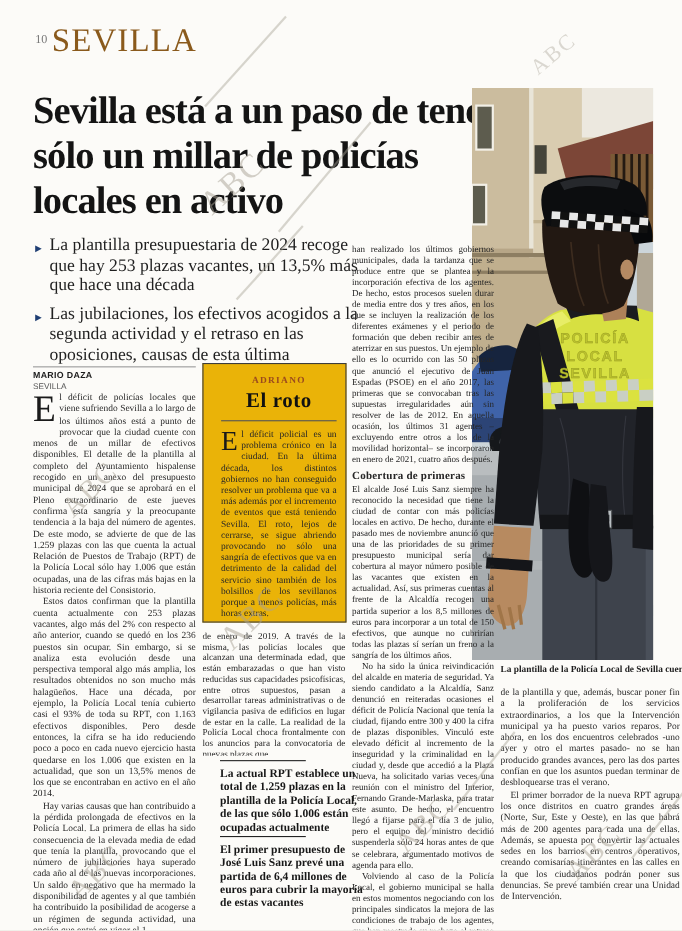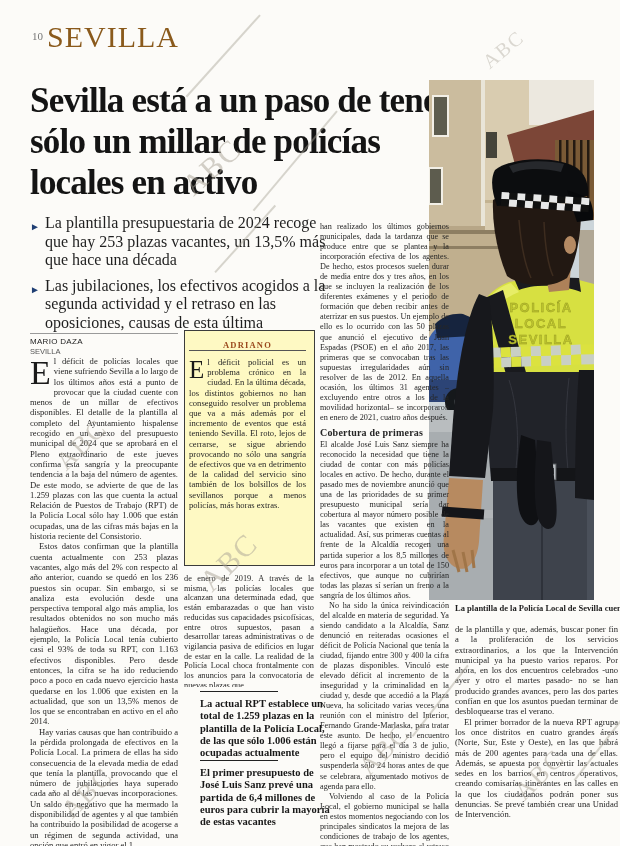--- a/index.html
+++ b/index.html
@@ -13,35 +13,35 @@
   .dateline b{margin-left:8px;font-size:8px;color:#1c1c1c;letter-spacing:.6px;}
   
   .headline{left:30px;top:80px;width:432px;font-size:35px;line-height:41px;font-weight:bold;
             letter-spacing:-.8px;color:#141414;}
   
   .bullets{left:30px;top:214px;width:300px;}
   .bullet{position:relative;padding-left:15px;margin:0 0 7px 0;font-size:16px;line-height:18.5px;color:#1f1f1f;}
   .arrow{position:absolute;left:0;top:4px;font-size:10px;color:#1f3e73;}
   
   .byrule{left:30px;top:333px;width:148px;border-top:1px solid #9a9a9a;height:0;}
-  .author{left:30px;top:337px;font-family:"Liberation Sans",sans-serif;font-weight:normal;font-size:8px;letter-spacing:.3px;color:#1c1c1c;text-align:right;}
+  .author{left:30px;top:337px;font-family:"Liberation Sans",sans-serif;font-weight:bold;font-size:8px;letter-spacing:.3px;color:#1c1c1c;text-align:right;}
   .place{left:30px;top:347px;font-family:"Liberation Sans",sans-serif;font-size:7.5px;color:#555;}
   
   .col{text-align:justify;font-size:8.6px;line-height:10.3px;overflow:hidden;color:#262626;}
   .col p{margin:0;}
   .col p.ind{text-indent:9px;}
   .col1{left:30px;top:356px;width:148px;height:490px;}
   .col2c{left:184px;top:574px;width:130px;height:113px;line-height:9.7px;font-size:8.3px;}
   .col3{left:320px;top:222px;width:129px;height:624px;font-size:8.2px;line-height:10.05px;}
   .col4{left:455px;top:624px;width:163px;height:222px;}
   .dropcap{float:left;font-size:34px;line-height:30px;padding:2px 3px 0 0;color:#1a1a1a;}
   .subhead{font-weight:bold;font-size:10px;margin:5px 0 2px 0;text-align:left;letter-spacing:.2px;}
   
   .box{left:184px;top:330px;width:131px;height:236px;border:1px solid #3c3c3c;box-sizing:border-box;
-       padding:9px 8px 6px 4px;background:#fef9c3;}
+       padding:9px 8px 6px 16px;background:#eab308;}
   .kicker{text-align:center;font-weight:bold;font-size:8.5px;letter-spacing:1.2px;color:#9b4a1e;margin:0;}
   .boxtitle{text-align:center;font-weight:bold;font-size:19px;margin:4px 0 6px 0;color:#111;letter-spacing:.5px;}
   .boxrule{border-top:1px solid #555;margin:0 0 6px 0;}
   .boxbody{text-align:justify;font-size:8.6px;line-height:10.2px;color:#262626;margin:0;}
   .boxbody .dropcap{font-size:25px;line-height:22px;}
   
   .pq{left:200px;width:130px;}
   .pq1{top:691px;} .pq2{top:760px;}
   .qrule{width:78px;border-top:1.5px solid #222;margin-bottom:6px;}
   .qtext{margin:0;font-weight:bold;font-size:10.5px;line-height:12.3px;color:#181818;text-align:left;}
@@ -197,20 +197,21 @@
   <div class="abs place">SEVILLA</div>
 
   <div class="abs col col1">
     <p><span class="dropcap">E</span><span>l déficit de policías locales que viene sufriendo Sevilla a lo largo de los últimos años está a punto de provocar que la ciudad cuente con menos de un millar de efectivos disponibles. El detalle de la plantilla al completo del Ayuntamiento hispalense recogido en un anexo del presupuesto municipal de 2024 que se aprobará en el Pleno extraordinario de este jueves confirma esta sangría y la preocupante tendencia a la baja del número de agentes. De este modo, se advierte de que de las 1.259 plazas con las que cuenta la actual Relación de Puestos de Trabajo (RPT) de la Policía Local sólo hay 1.006 que están ocupadas, una de las cifras más bajas en la historia reciente del Consistorio.</span></p>
     <p class="ind">Estos datos confirman que la plantilla cuenta actualmente con 253 plazas vacantes, algo más del 2% con respecto al año anterior, cuando se quedó en los 236 puestos sin ocupar. Sin embargo, si se analiza esta evolución desde una perspectiva temporal algo más amplia, los resultados obtenidos no son mucho más halagüeños. Hace una década, por ejemplo, la Policía Local tenía cubierto casi el 93% de toda su RPT, con 1.163 efectivos disponibles. Pero desde entonces, la cifra se ha ido reduciendo poco a poco en cada nuevo ejercicio hasta quedarse en los 1.006 que existen en la actualidad, que son un 13,5% menos de los que se encontraban en activo en el año 2014.</p>
     <p class="ind">Hay varias causas que han contribuido a la pérdida prolongada de efectivos en la Policía Local. La primera de ellas ha sido consecuencia de la elevada media de edad que tenía la plantilla, provocando que el número de jubilaciones haya superado cada año al de las nuevas incorporaciones. Un saldo en negativo que ha mermado la disponibilidad de agentes y al que también ha contribuido la posibilidad de acogerse a un régimen de segunda actividad, una opción que entró en vigor el 1</p>
   </div>
 
   <div class="abs box">
     <p class="kicker">ADRIANO</p>
+    <p class="boxtitle">El roto</p>
     <div class="boxrule"></div>
     <p class="boxbody"><span class="dropcap">E</span><span>l déficit policial es un problema crónico en la ciudad. En la última década, los distintos gobiernos no han conseguido resolver un problema que va a más además por el incremento de eventos que está teniendo Sevilla. El roto, lejos de cerrarse, se sigue abriendo provocando no sólo una sangría de efectivos que va en detrimento de la calidad del servicio sino también de los bolsillos de los sevillanos porque a menos policías, más horas extras.</span></p>
   </div>
 
   <div class="abs col col2c">
     <p>de enero de 2019. A través de la misma, las policías locales que alcanzan una determinada edad, que están embarazadas o que han visto reducidas sus capacidades psicofísicas, entre otros supuestos, pasan a desarrollar tareas administrativas o de vigilancia pasiva de edificios en lugar de estar en la calle. La realidad de la Policía Local choca frontalmente con los anuncios para la convocatoria de nuevas plazas que</p>
   </div>
 
   <div class="abs pq pq1">
     <div class="qrule"></div>

